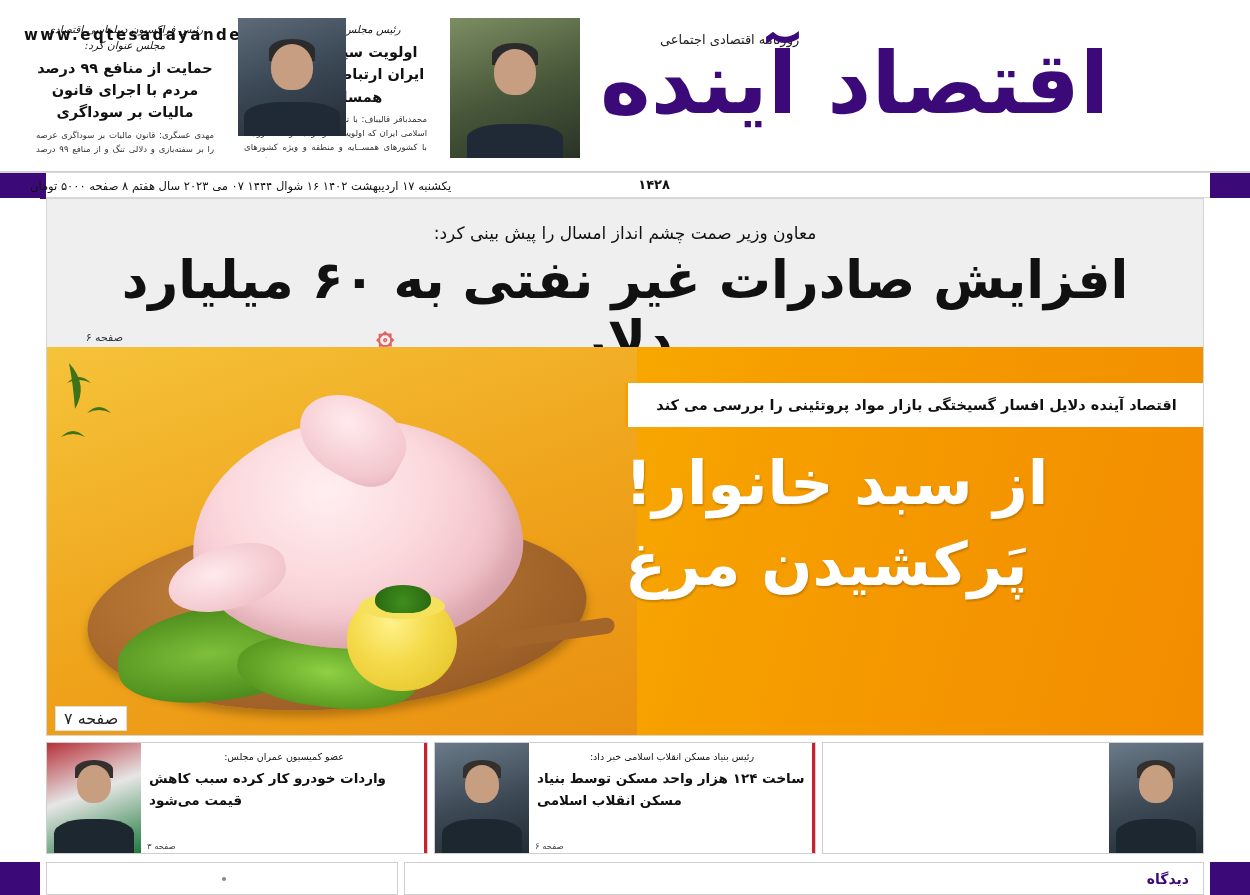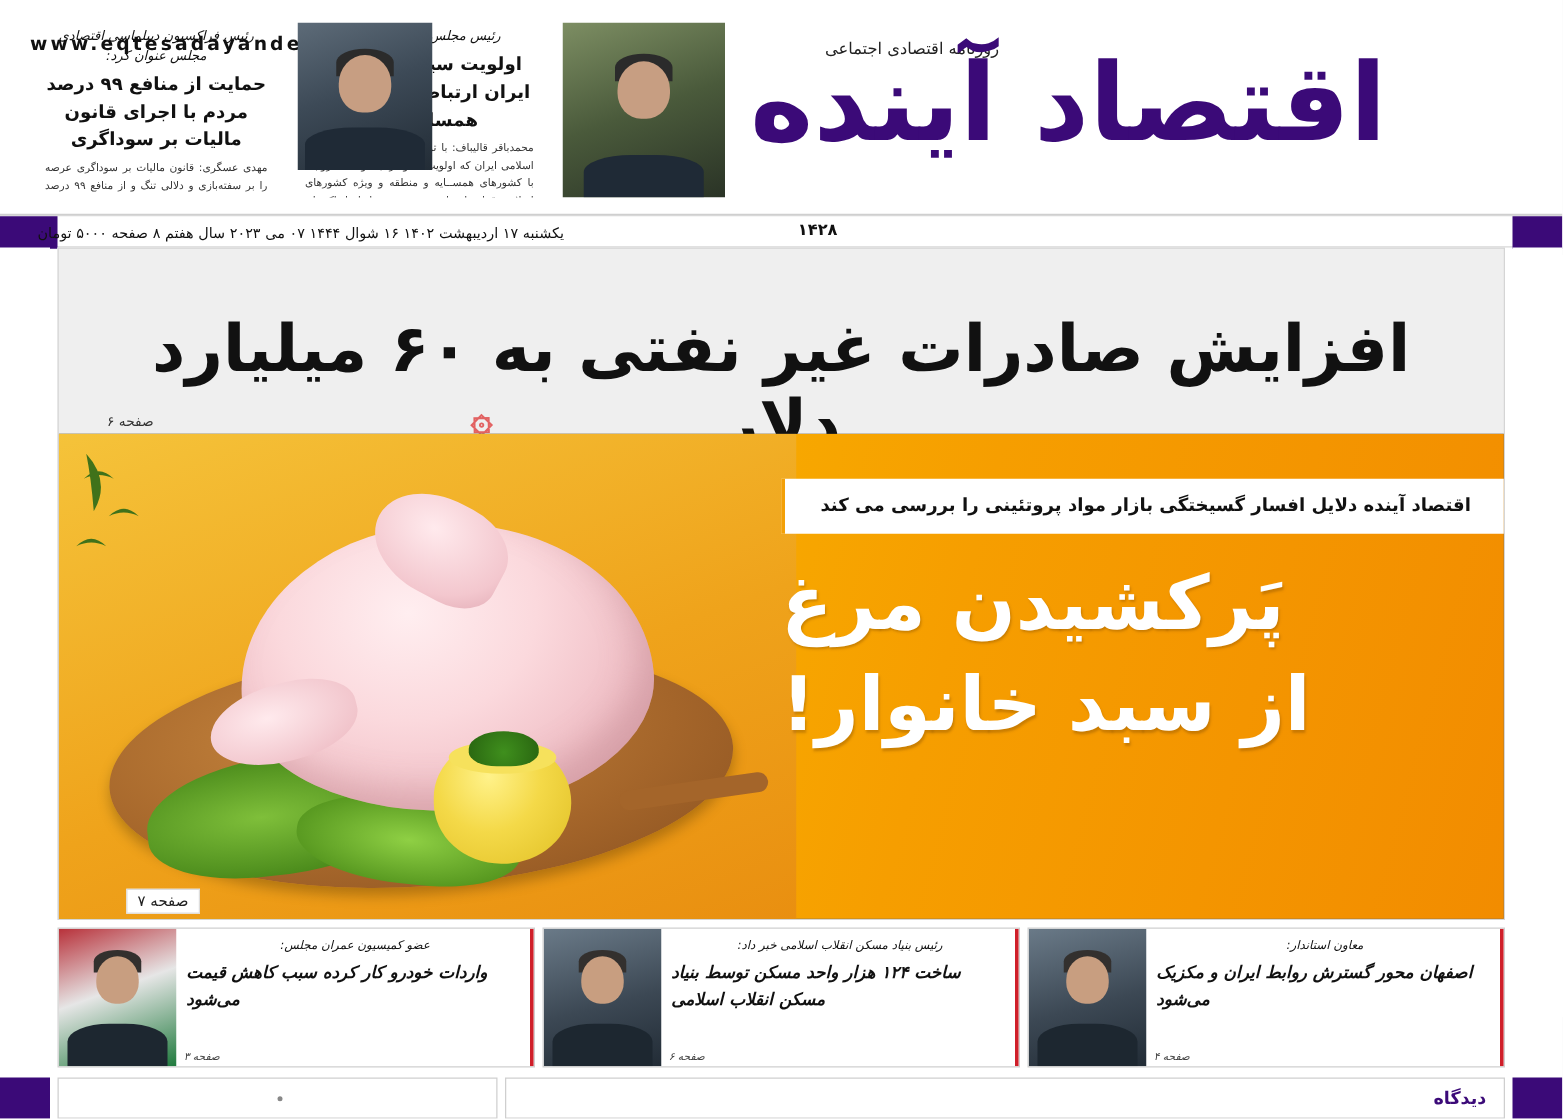--- a/index.html
+++ b/index.html
@@ -325,24 +325,23 @@
     font-size: 60px;
     font-weight: bold;
     line-height: 1.35;
     text-shadow: 1px 2px 2px rgba(120,70,0,.35);
   }
   .hero-pageref {
     position: absolute;
     left: 8px; bottom: 6px;
     background: #ffffff;
     border: 1px solid #ddd;
-    font-size: 12px;
+    font-size: 16px;
     padding: 2px 8px;
     color: #222;
-    margin-left: 46px;
   }
 
   
   .strip {
     position: absolute;
     top: 742px; left: 46px;
     width: 1158px; height: 112px;
     display: flex;
     gap: 6px;
   }
@@ -373,21 +372,20 @@
   }
   .story .thumb .body-shape {
     position: absolute; left: 50%; bottom: 0;
     width: 80px; height: 34px; transform: translateX(-50%);
     background: #1d2730; border-radius: 42% 42% 0 0;
   }
   .story .txt {
     flex: 1 1 auto;
     padding: 7px 8px 14px 8px;
     position: relative;
-    font-style: italic;
   }
   .story .kicker {
     font-size: 9.5px; color: #111; text-align: center; line-height: 1.5;
   }
   .story .headline {
     font-size: 13.5px; font-weight: bold; color: #111;
     text-align: left; line-height: 1.6; margin-top: 4px;
   }
   .story .pageref {
     position: absolute; bottom: 2px; left: 6px;
@@ -493,20 +491,21 @@
     <div class="swatch-r"></div>
     <div class="issue">۱۴۲۸</div>
     <div class="meta">یکشنبه ۱۷ اردیبهشت ۱۴۰۲  ۱۶ شوال ۱۴۴۴  ۰۷ می ۲۰۲۳  سال هفتم  ۸ صفحه  ۵۰۰۰ تومان</div>
   </div>
 
   <div class="side-edge-left"></div>
   <div class="side-edge-right"></div>
 
   <div class="mainpanel">
 
+    <div class="lead-kicker">معاون وزیر صمت چشم انداز امسال را پیش بینی کرد:</div>
     <div class="lead-headline">افزایش صادرات غیر نفتی به ۶۰ میلیارد دلار</div>
     <div class="lead-pageref">صفحه ۶</div>
 
     <div class="watermark">
       <span class="glyph">۞</span>
       <span>Pishkhan.com</span>
     </div>
 
     <div class="hero">
       <div class="hero-yellow"></div>
@@ -528,38 +527,33 @@
         <div class="lemon"></div>
         <div class="lemon-top"></div>
         <div class="parsley"></div>
       </div>
 
       <div class="hero-banner">
         <span>اقتصاد آینده دلایل افسار گسیختگی بازار مواد پروتئینی را بررسی می کند</span>
       </div>
 
       <div class="hero-title">
+        <div>از سبد خانوار!</div>
         <div>پَرکشیدن مرغ</div>
-        <div>از سبد خانوار!</div>
       </div>
 
       <div class="hero-pageref">صفحه ۷</div>
     </div>
   </div>
 
   <div class="strip">
 
 
     <div class="story">
       <div class="redbar"></div>
-      <div class="txt">
-        <div class="kicker">معاون استاندار:</div>
-        <div class="headline">اصفهان محور گسترش روابط ایران و مکزیک می‌شود</div>
-        <div class="pageref">صفحه ۴</div>
-      </div>
       <div class="thumb">
         <div class="hair"></div>
         <div class="face"></div>
         <div class="body-shape"></div>
       </div>
     </div>
 
     <div class="story">
       <div class="redbar"></div>
       <div class="txt">

